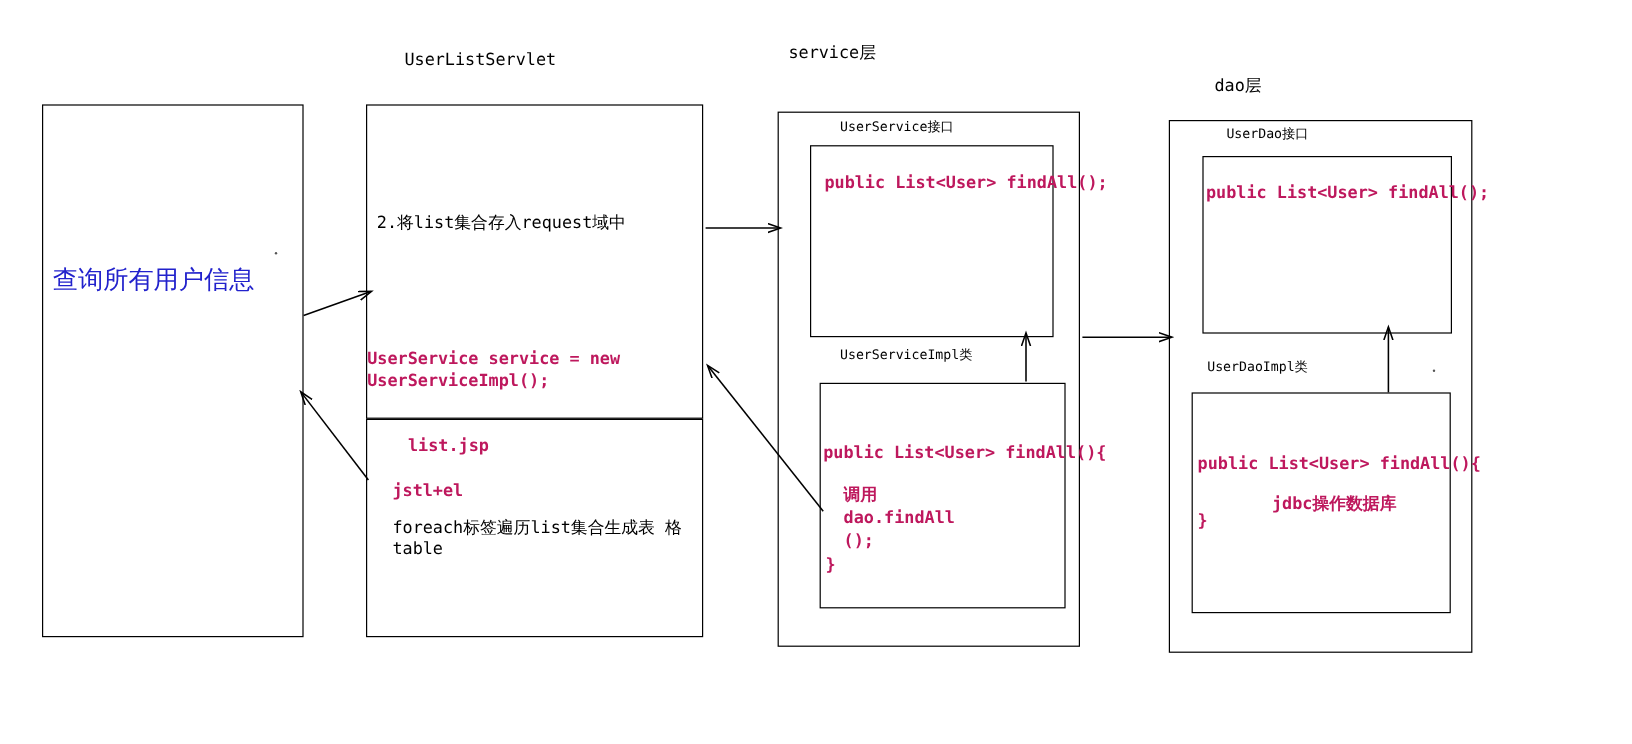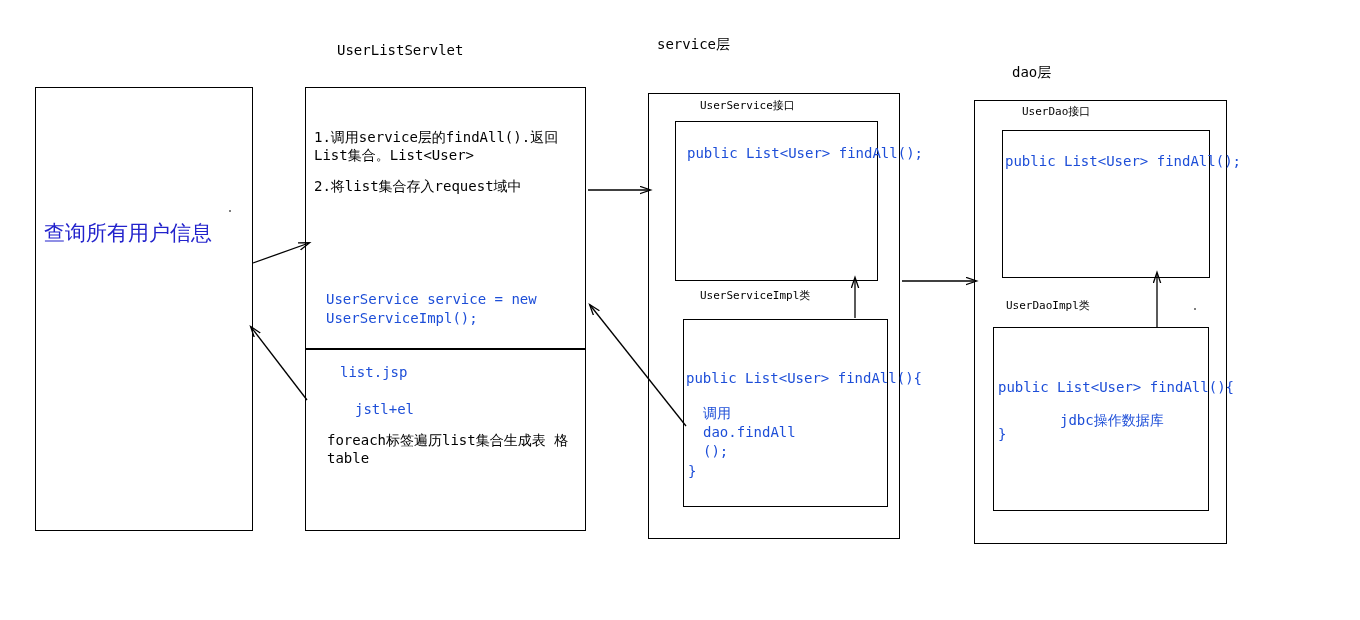--- a/index.html
+++ b/index.html
@@ -40,23 +40,24 @@
     position: absolute;
     font-family: "DejaVu Sans Mono", "Liberation Mono", monospace;
     font-size: 11px;
     color: #000000;
     white-space: nowrap;
   }
   .txt {
     position: absolute;
     font-family: "DejaVu Sans Mono", "Liberation Mono", monospace;
     font-size: 14px;
-    color: #1d4ed8;
+    color: #be185d;
     line-height: 1.35;
     white-space: pre;
+    font-weight: bold;
   }
   .txt-wrap {
     position: absolute;
     font-family: "DejaVu Sans Mono", "Liberation Mono", monospace;
     font-size: 14px;
     color: #000000;
     line-height: 1.30;
   }
   .blue-text {
     position: absolute;
@@ -92,30 +93,28 @@
 
   <div class="layer-label" style="left:1012px; top:64px;">dao层</div>
 
   <div class="box" style="left:35px; top:87px; width:218px; height:444px;">
   </div>
   <div class="blue-text" style="left:44px; top:219px;">查询所有用户信息</div>
   <div class="dot" style="left:229px; top:210px;"></div>
 
   <div class="box" style="left:305px; top:87px; width:281px; height:262px;">
   </div>
-  <div class="txt-wrap" style="left:314px; top:128px; width:262px;">1.调用service层的findAll().返回
-List集合。List&lt;User&gt;</div>
   <div class="txt-wrap" style="left:314px; top:177px; width:262px;">2.将list集合存入request域中</div>
-  <div class="txt" style="left:306px; top:290px;margin-left:20px;">UserService service = new
+  <div class="txt" style="left:306px; top:290px;">UserService service = new
 UserServiceImpl();</div>
 
   <div class="box" style="left:305px; top:349px; width:281px; height:182px;">
   </div>
   <div class="txt" style="left:340px; top:363px;">list.jsp</div>
-  <div class="txt" style="left:327px; top:400px;margin-left:28px;">jstl+el</div>
+  <div class="txt" style="left:327px; top:400px;">jstl+el</div>
   <div class="txt-wrap" style="left:327px; top:431px; width:250px;">foreach标签遍历list集合生成表
 格table</div>
 
   <div class="box" style="left:648px; top:93px; width:252px; height:446px;">
   </div>
   <div class="box-title" style="left:700px; top:98px;">UserService接口</div>
   <div class="inner-box" style="left:675px; top:121px; width:203px; height:160px;">
   </div>
   <div class="txt" style="left:687px; top:144px;">public List&lt;User&gt; findAll();</div>
 

